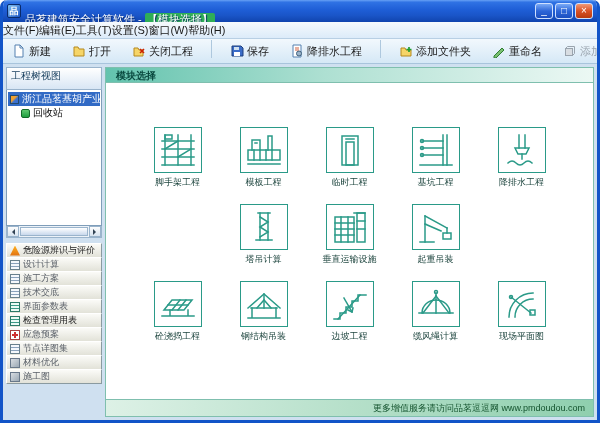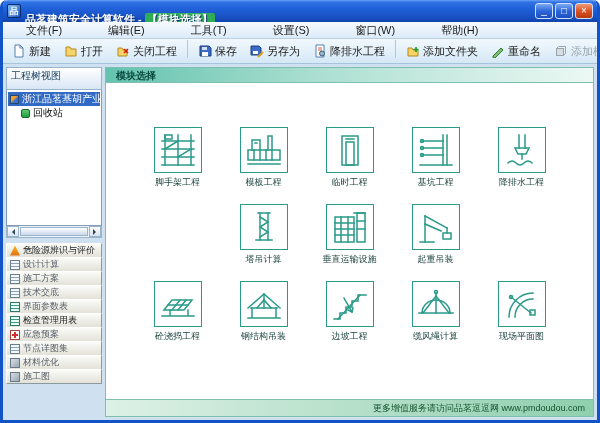--- a/index.html
+++ b/index.html
@@ -8,37 +8,37 @@
     border: 3px solid #1254c8; border-top: none; border-radius: 7px 7px 0 0;
     background: #cfe0f0; overflow: hidden; }
 
   
   .titlebar { height: 22px; flex: none; display: flex; align-items: center; gap: 4px;
     padding: 0 4px; border-radius: 5px 5px 0 0;
     background: linear-gradient(180deg,#67a1f5 0%,#2f72e4 10%,#1e5ed6 45%,#1a55c8 70%,#1044ae 100%); }
   .app-ic { width: 14px; height: 14px; flex: none; border-radius: 2px;
     background: linear-gradient(135deg,#7fc0f0,#1a55c8); border: 1px solid #0a2a6a;
     color: #fff; font-size: 9px; line-height: 12px; text-align: center; font-weight: bold; }
-  .title-text { color: #fff; font-size: 11px; font-weight: bold; text-shadow: 1px 1px 1px #0a2a6a;
+  .title-text { color: #fff; font-size: 11px; font-weight: normal; text-shadow: 1px 1px 1px #0a2a6a;
     white-space: nowrap; overflow: hidden; margin-top: 17px; }
   .title-hl { background: #2fae57; padding: 0 2px; border-radius: 2px; }
   .win-controls { margin-left: auto; display: flex; gap: 2px; }
   .win-btn { width: 18px; height: 16px; border-radius: 3px; border: 1px solid #cfe0ff;
     color: #fff; font-size: 10px; line-height: 14px; text-align: center; cursor: pointer;
     background: linear-gradient(180deg,#7aaaf6,#2d66d8 50%,#1c4fc0); }
   .win-btn.close { background: linear-gradient(180deg,#f09a78,#da5226 50%,#b83a10); }
 
   
   .menubar { height: 17px; flex: none; display: flex; align-items: center;
     background: linear-gradient(180deg,#f6fafd,#dcebf9); border-bottom: 1px solid #b8cfe4;
     font-size: 11px; color: #1a1a1a; }
-  .menu-item { padding: 1px 23px; cursor: pointer; }
-
-  
-  .toolbar { height: 25px; flex: none; display: flex; gap: 1px;
+  .menu-item { padding: 1px 0; cursor: pointer; }
+
+  
+  .toolbar { height: 25px; flex: none; display: flex; gap: 9px;
     padding: 1px 3px; background: linear-gradient(180deg,#f2f8fd,#d5e8f6);
     border-bottom: 1px solid #a8c4dc; }
   .tb-btn { display: flex; align-items: center; gap: 3px; padding: 2px 5px;
     font-size: 11px; color: #1a1a1a; border: 1px solid transparent; border-radius: 2px;
     cursor: pointer; white-space: nowrap; }
   .tb-btn.disabled { color: #9aa4ae; cursor: default; }
   .tb-btn svg { flex: none; }
   .tb-sep { width: 1px; height: 18px; background: #aec8de; margin: 0 3px; flex: none; }
 
   
@@ -156,28 +156,20 @@
     <div class="tb-btn">
       <svg width="14" height="14" viewBox="0 0 14 14">
           <path d="M2 2h9l2 2v8H2z" fill="#3a6cc8" stroke="#1d3f7d"></path>
           <rect x="4" y="8" width="6" height="4" fill="#fff"></rect>
           <rect x="4" y="3" width="5" height="3" fill="#cfe0f0"></rect>
         </svg>
       <span>保存</span>
     </div>
     <div class="tb-btn">
       <svg width="14" height="14" viewBox="0 0 14 14">
-          <path d="M1 2h8l2 2v7H1z" fill="#3a6cc8" stroke="#1d3f7d"></path>
-          <rect x="3" y="7" width="5" height="3" fill="#fff"></rect>
-          <path d="M8 13l5-5" stroke="#e0a020" stroke-width="2" fill="none"></path>
-        </svg>
-      <span>另存为</span>
-    </div>
-    <div class="tb-btn">
-      <svg width="14" height="14" viewBox="0 0 14 14">
           <path d="M3 1h8v12H3z" fill="#fff" stroke="#5580b0"></path>
           <path d="M5 4h4M5 6h4" stroke="#d06040" fill="none"></path>
           <circle cx="9" cy="9.5" r="2.5" fill="#9ab4cc" stroke="#40607a"></circle>
         </svg>
       <span>降排水工程</span>
     </div>
     <div class="tb-sep"></div>
     <div class="tb-btn">
       <svg width="14" height="14" viewBox="0 0 14 14">
           <path d="M2 4h4l1 2h5v6H2z" fill="#f6d568" stroke="#b5891f"></path>

